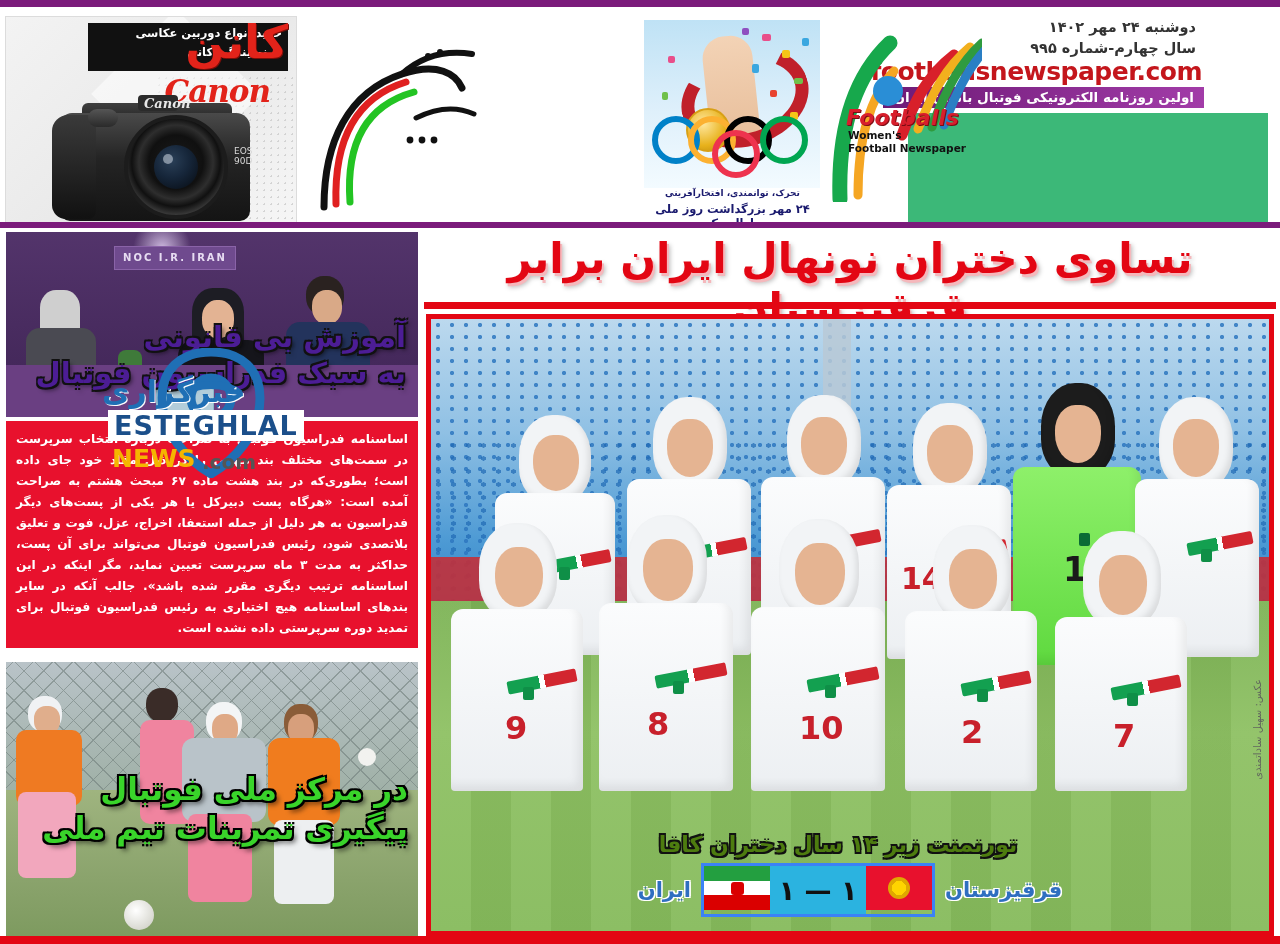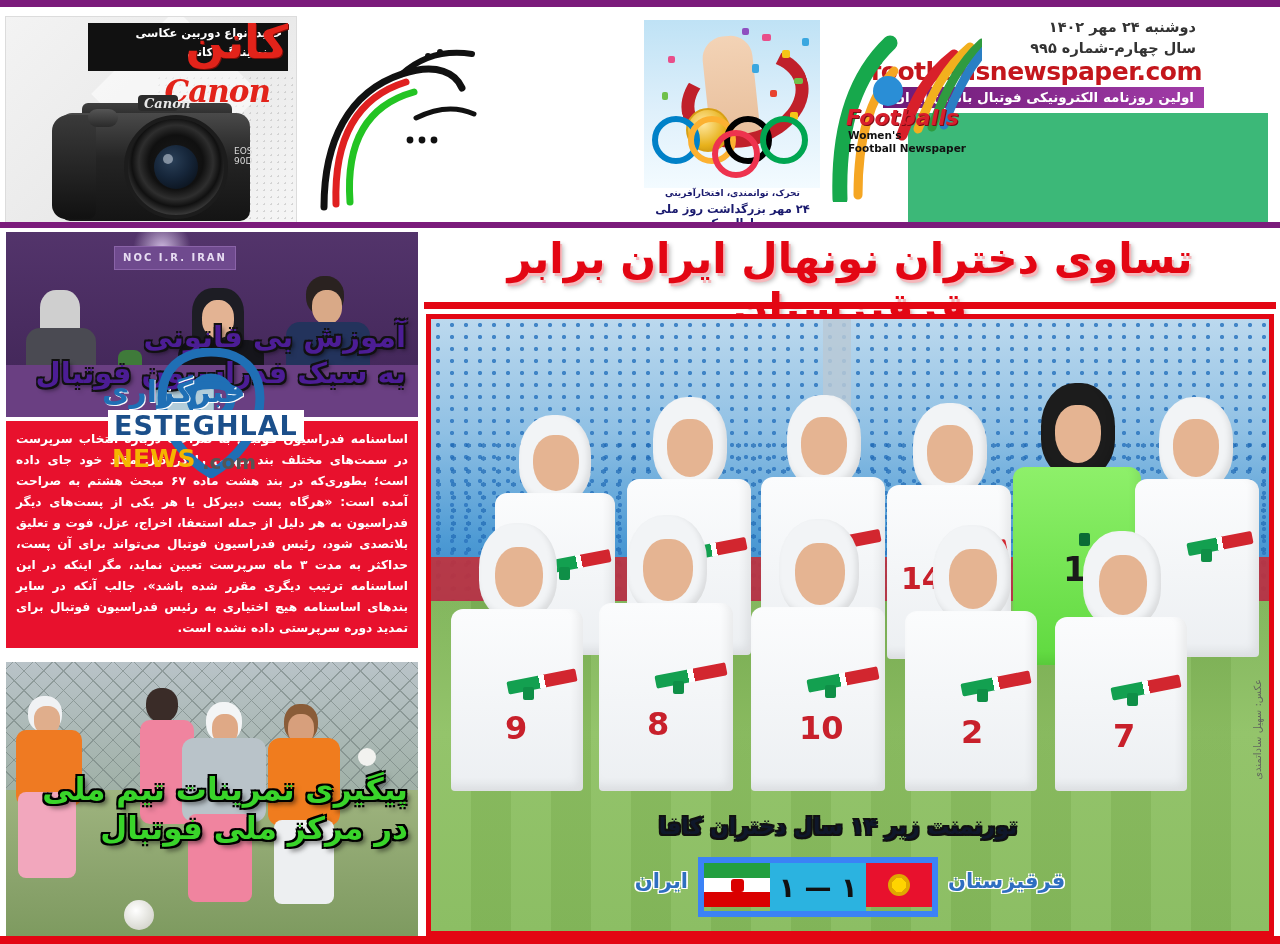--- a/index.html
+++ b/index.html
@@ -179,27 +179,27 @@
      transform:rotate(-11deg);border-radius:2px;}
   .crest{position:absolute;width:11px;height:13px;background:#0f8f47;border-radius:2px;}
   .num{position:absolute;color:#c8202b;font-weight:bold;direction:ltr;font-family:"DejaVu Sans",sans-serif;}
   .gk{background:linear-gradient(180deg,#8ef06a,#5fd93f)!important;}
   .gk-hijab{background:#1c1c1c!important;}
   .credit{position:absolute;right:6px;top:360px;font-size:10px;color:#5c5c5c;
      writing-mode:vertical-rl;transform:rotate(180deg);opacity:.9;}
 
   
   .score-wrap{position:absolute;left:0;bottom:14px;width:838px;z-index:9;}
-  .score-title{text-align:center;font-size:22px;font-weight:bold;color:#0f172a;
+  .score-title{text-align:center;font-size:22px;font-weight:bold;color:#4d7c0f;
      text-shadow:-1.6px -1.6px 0 #111,1.6px -1.6px 0 #111,-1.6px 1.6px 0 #111,1.6px 1.6px 0 #111;
      margin-bottom:6px;padding-right:24px;}
   .score-row{display:flex;align-items:center;justify-content:center;gap:10px;}
   .team-name{font-size:21px;font-weight:bold;color:#2f6fc0;
      text-shadow:-1.4px -1.4px 0 #fff,1.4px -1.4px 0 #fff,-1.4px 1.4px 0 #fff,1.4px 1.4px 0 #fff;}
-  .score-box{display:flex;border:6px solid #3b82f6;height:48px;margin-top:12px;}
+  .score-box{display:flex;border:3px solid #3b82f6;height:48px;}
   .flag{width:66px;height:44px;position:relative;}
   .flag-ir{background:linear-gradient(180deg,#239f40 0 33.33%,#fff 33.33% 66.66%,#da0000 66.66% 100%);}
   .flag-ir:after{content:"";position:absolute;left:50%;top:50%;width:13px;height:13px;margin:-6px 0 0 -6px;
      background:#da0000;border-radius:3px;}
   .flag-kg{background:#e8112d;}
   .flag-kg:after{content:"";position:absolute;left:50%;top:50%;width:22px;height:22px;margin:-11px 0 0 -11px;
      background:radial-gradient(circle,#ffd400 0 45%,#e0a800 45% 100%);border-radius:50%;}
   .score-mid{background:#2bb3e0;min-width:96px;display:flex;align-items:center;justify-content:center;
      font-size:27px;font-weight:bold;color:#111;letter-spacing:5px;direction:ltr;}
   .bottom-rule{position:absolute;left:0;bottom:0;width:1280px;height:8px;background:#e30613;}
@@ -354,22 +354,22 @@
           <circle cx="55" cy="50" r="20" fill="none" stroke="#1f6fb5" stroke-width="9"></circle>
           <path d="M26 46 C40 34,70 34,84 46" fill="none" stroke="#1f6fb5" stroke-width="8"></path>
         </svg>
         <div class="est-text">خبرگزاری</div>
         <div class="est-en">ESTEGHLAL</div>
         <div class="est-news">NEWS</div>
         <div class="est-com">.com</div>
       </div>
 
       <div class="l2-headline">
+        <div>در مرکز ملی فوتبال</div>
         <div>پیگیری تمرینات تیم ملی</div>
-        <div>در مرکز ملی فوتبال</div>
       </div>
     </div>
 
     <div class="maincol">
       <div class="m-headline">
         <span>تساوی دختران نونهال ایران برابر قرقیزستان</span>
       </div>
       <div class="m-rule"></div>
 
       <div class="m-frame">

